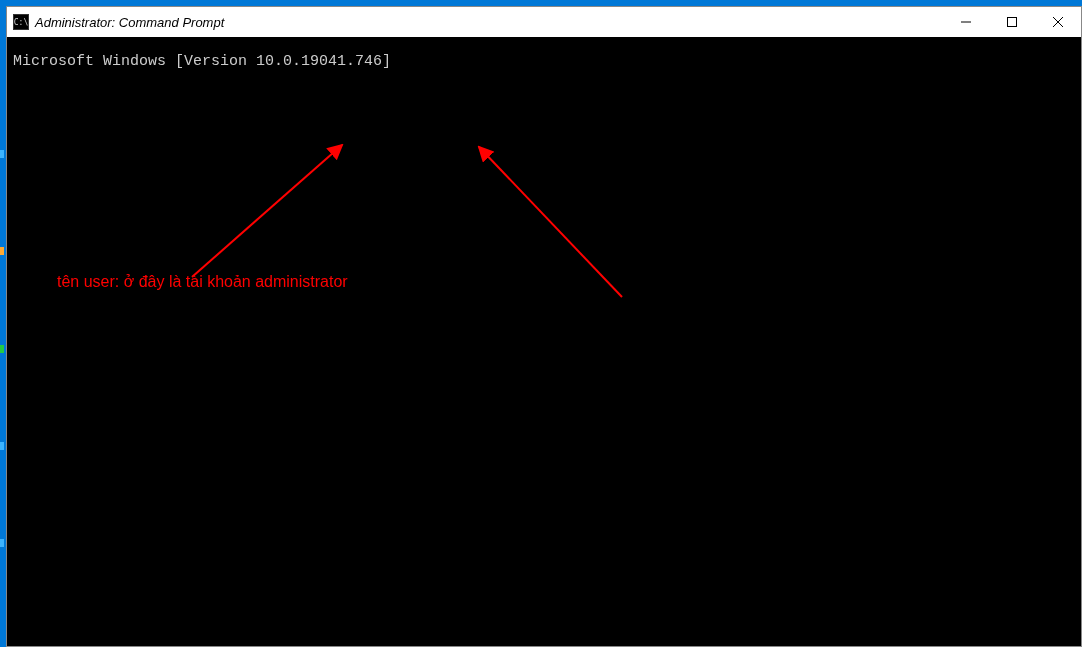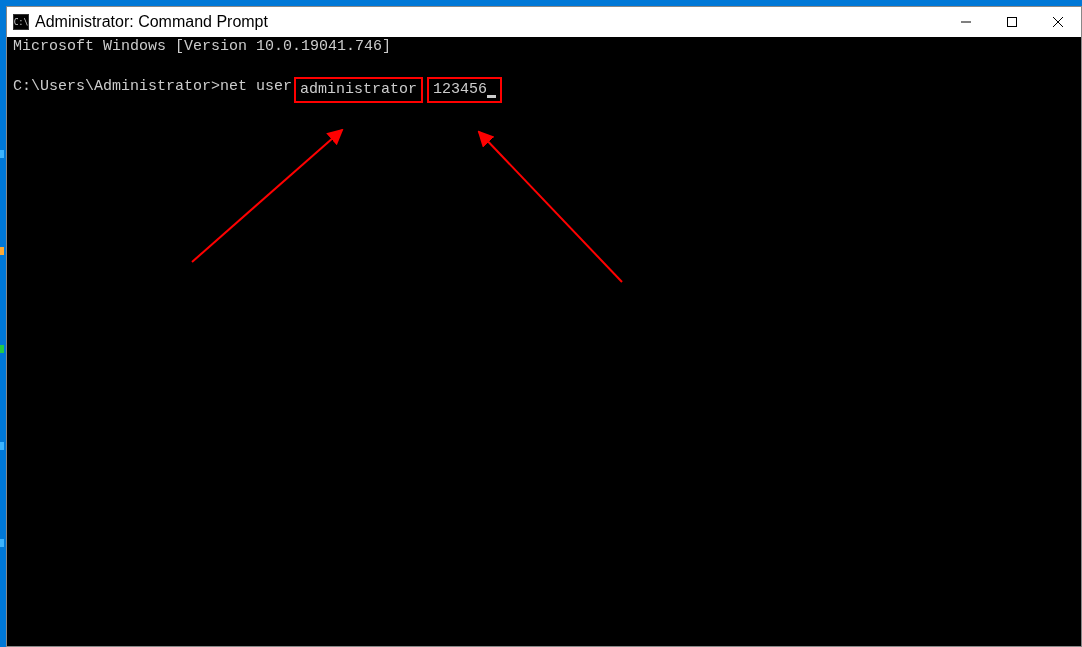--- a/index.html
+++ b/index.html
@@ -43,22 +43,23 @@
       background: #000;
       border: 1px solid #333;
       display: flex;
       align-items: center;
       justify-content: center;
       font-size: 8px;
       color: #ccc;
       font-family: monospace;
     }
     .title-text {
-      font-size: 16px;
+      font-size: 13px;
       color: #000;
+      font-style: italic;
     }
     .window-controls {
       position: absolute;
       right: 0;
       top: 0;
       display: flex;
       height: 30px;
     }
     .win-btn {
       width: 46px;
@@ -76,20 +77,21 @@
     }
     .terminal {
       flex: 1;
       background: #000;
       padding: 0 6px;
       font-family: 'Consolas', 'Courier New', monospace;
       font-size: 15px;
       color: #ccc;
       line-height: 20px;
       position: relative;
+      margin-top: 15px;
     }
     .term-line {
       white-space: pre;
     }
     .prompt-row {
       display: flex;
       position: relative;
       margin-top: 20px;
     }
     .cursor {
@@ -170,33 +172,28 @@
         <svg width="10" height="10" viewBox="0 0 10 10">
             <line x1="0" y1="0" x2="10" y2="10" stroke-width="1"></line>
             <line x1="10" y1="0" x2="0" y2="10" stroke-width="1"></line>
           </svg>
       </div>
     </div>
   </div>
 
   <div class="terminal">
     <div class="term-line">Microsoft Windows [Version 10.0.19041.746]</div>
-    <div class="prompt-row">
-      <span>C:\Users\Administrator&gt;</span>
-        <span>net user</span>
-      <span class="red-box"><span>administrator</span></span>
-      <span class="red-box"><span>123456</span><span class="cursor"></span></span>
-    </div>
 
     <div class="annotation-layer">
       <svg width="100%" height="100%" style="position:absolute;top:0;left:0">
         <defs>
           <marker id="arrowhead" markerWidth="8" markerHeight="8" refX="7" refY="4" orient="auto">
             <polygon points="0 0, 8 4, 0 8" fill="#ff0000"></polygon>
           </marker>
         </defs>
         <line x1="185" y1="225" x2="335" y2="93" stroke="#ff0000" stroke-width="2" marker-end="url(#arrowhead)"></line>
         <line x1="615" y1="245" x2="472" y2="95" stroke="#ff0000" stroke-width="2" marker-end="url(#arrowhead)"></line>
       </svg>
+      <div class="annotation-text" style="left:50px; top:220px;">tên user: ở đây là tài khoản administrator</div>
     </div>
   </div>
 
 </div>
 
 </body></html>

